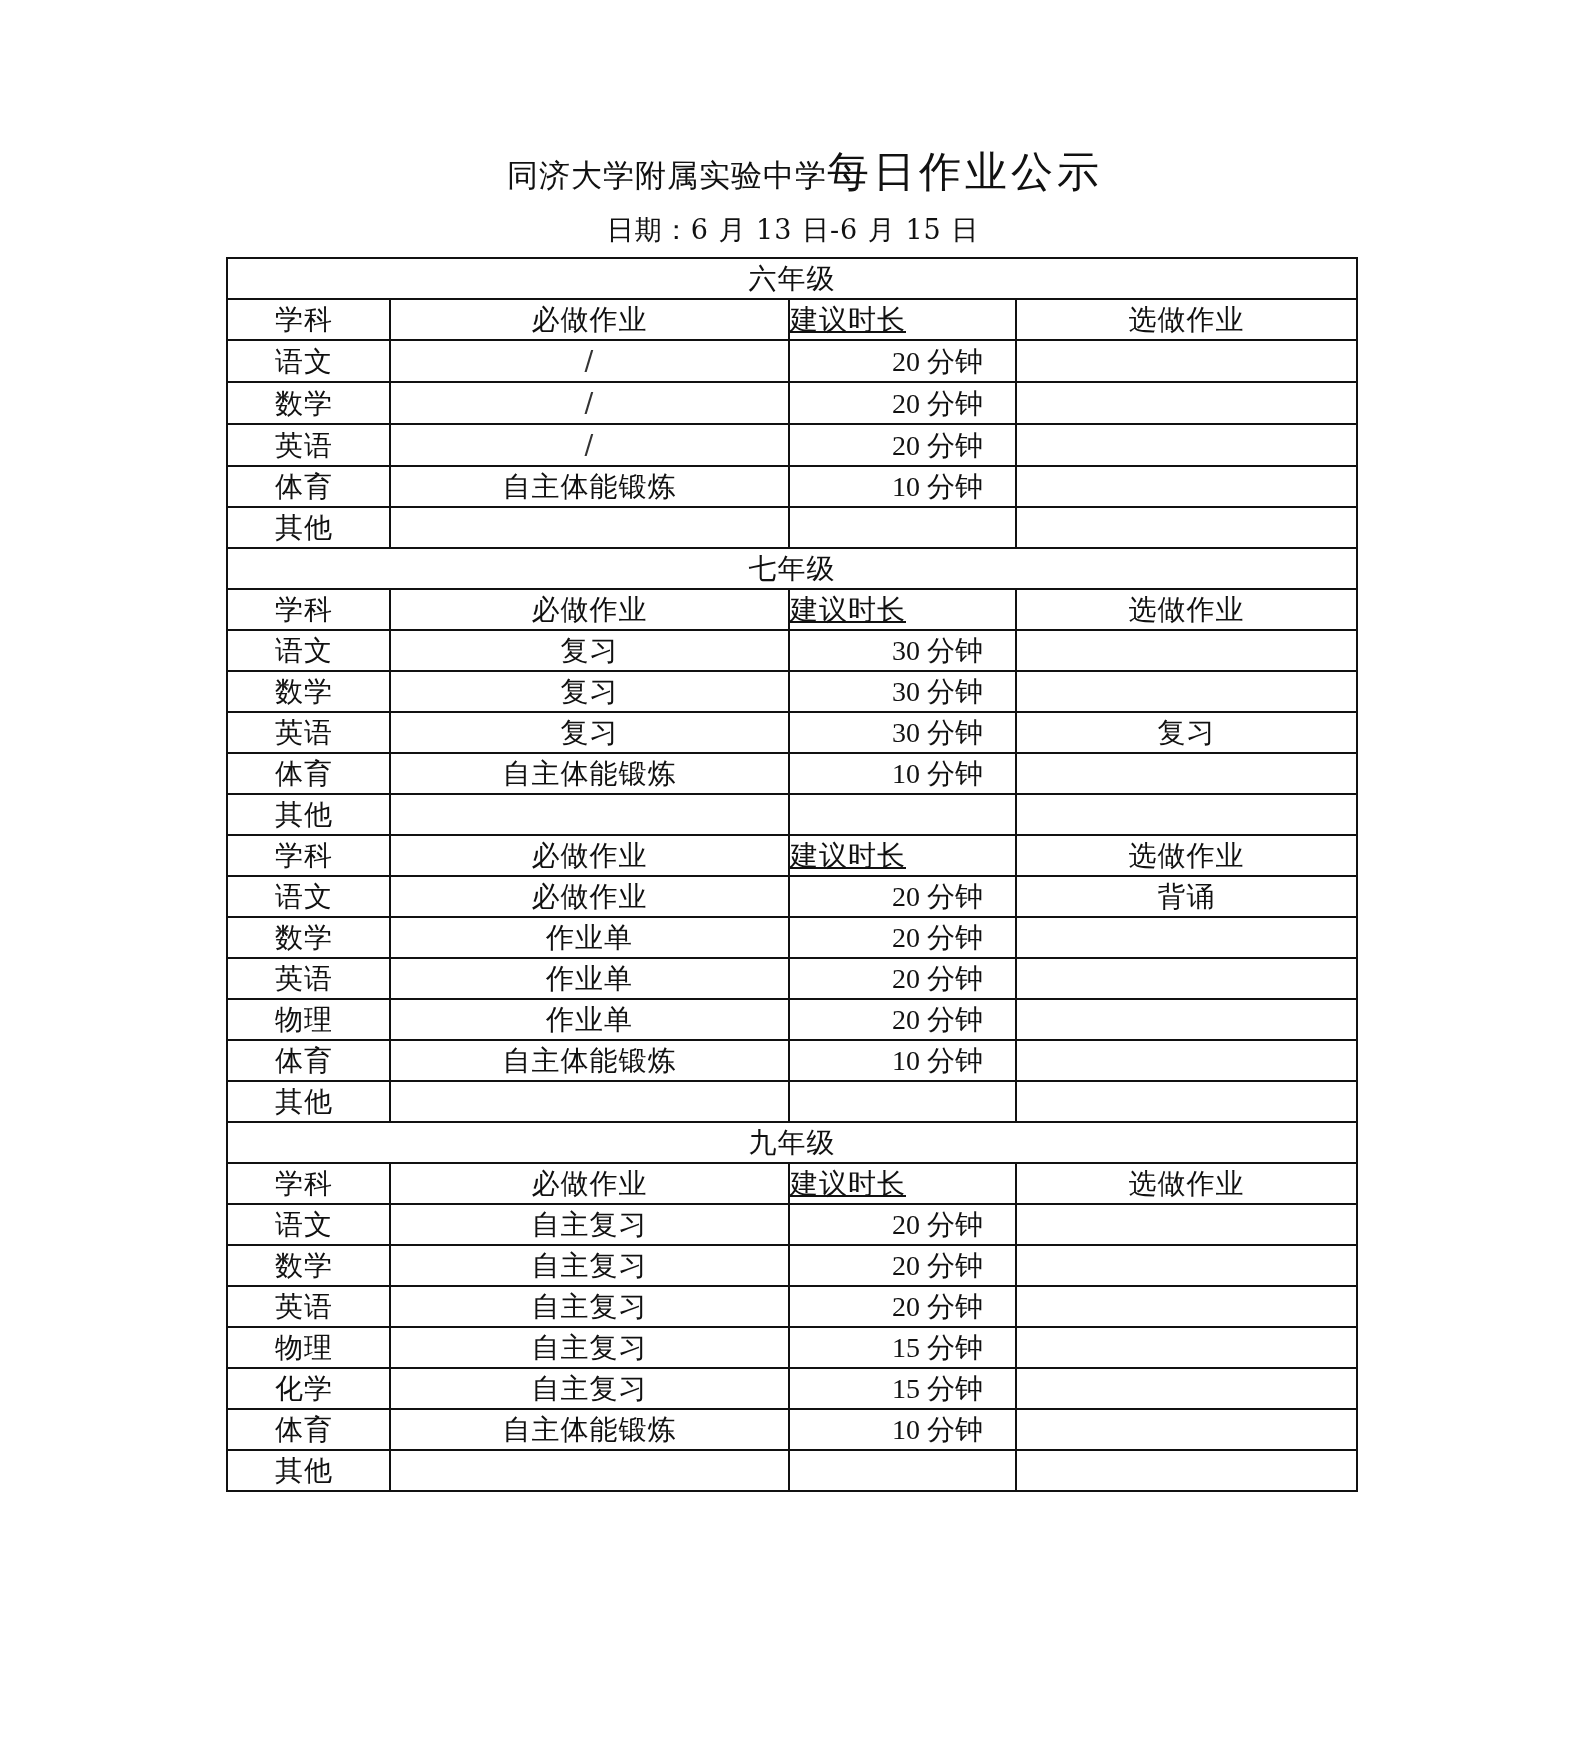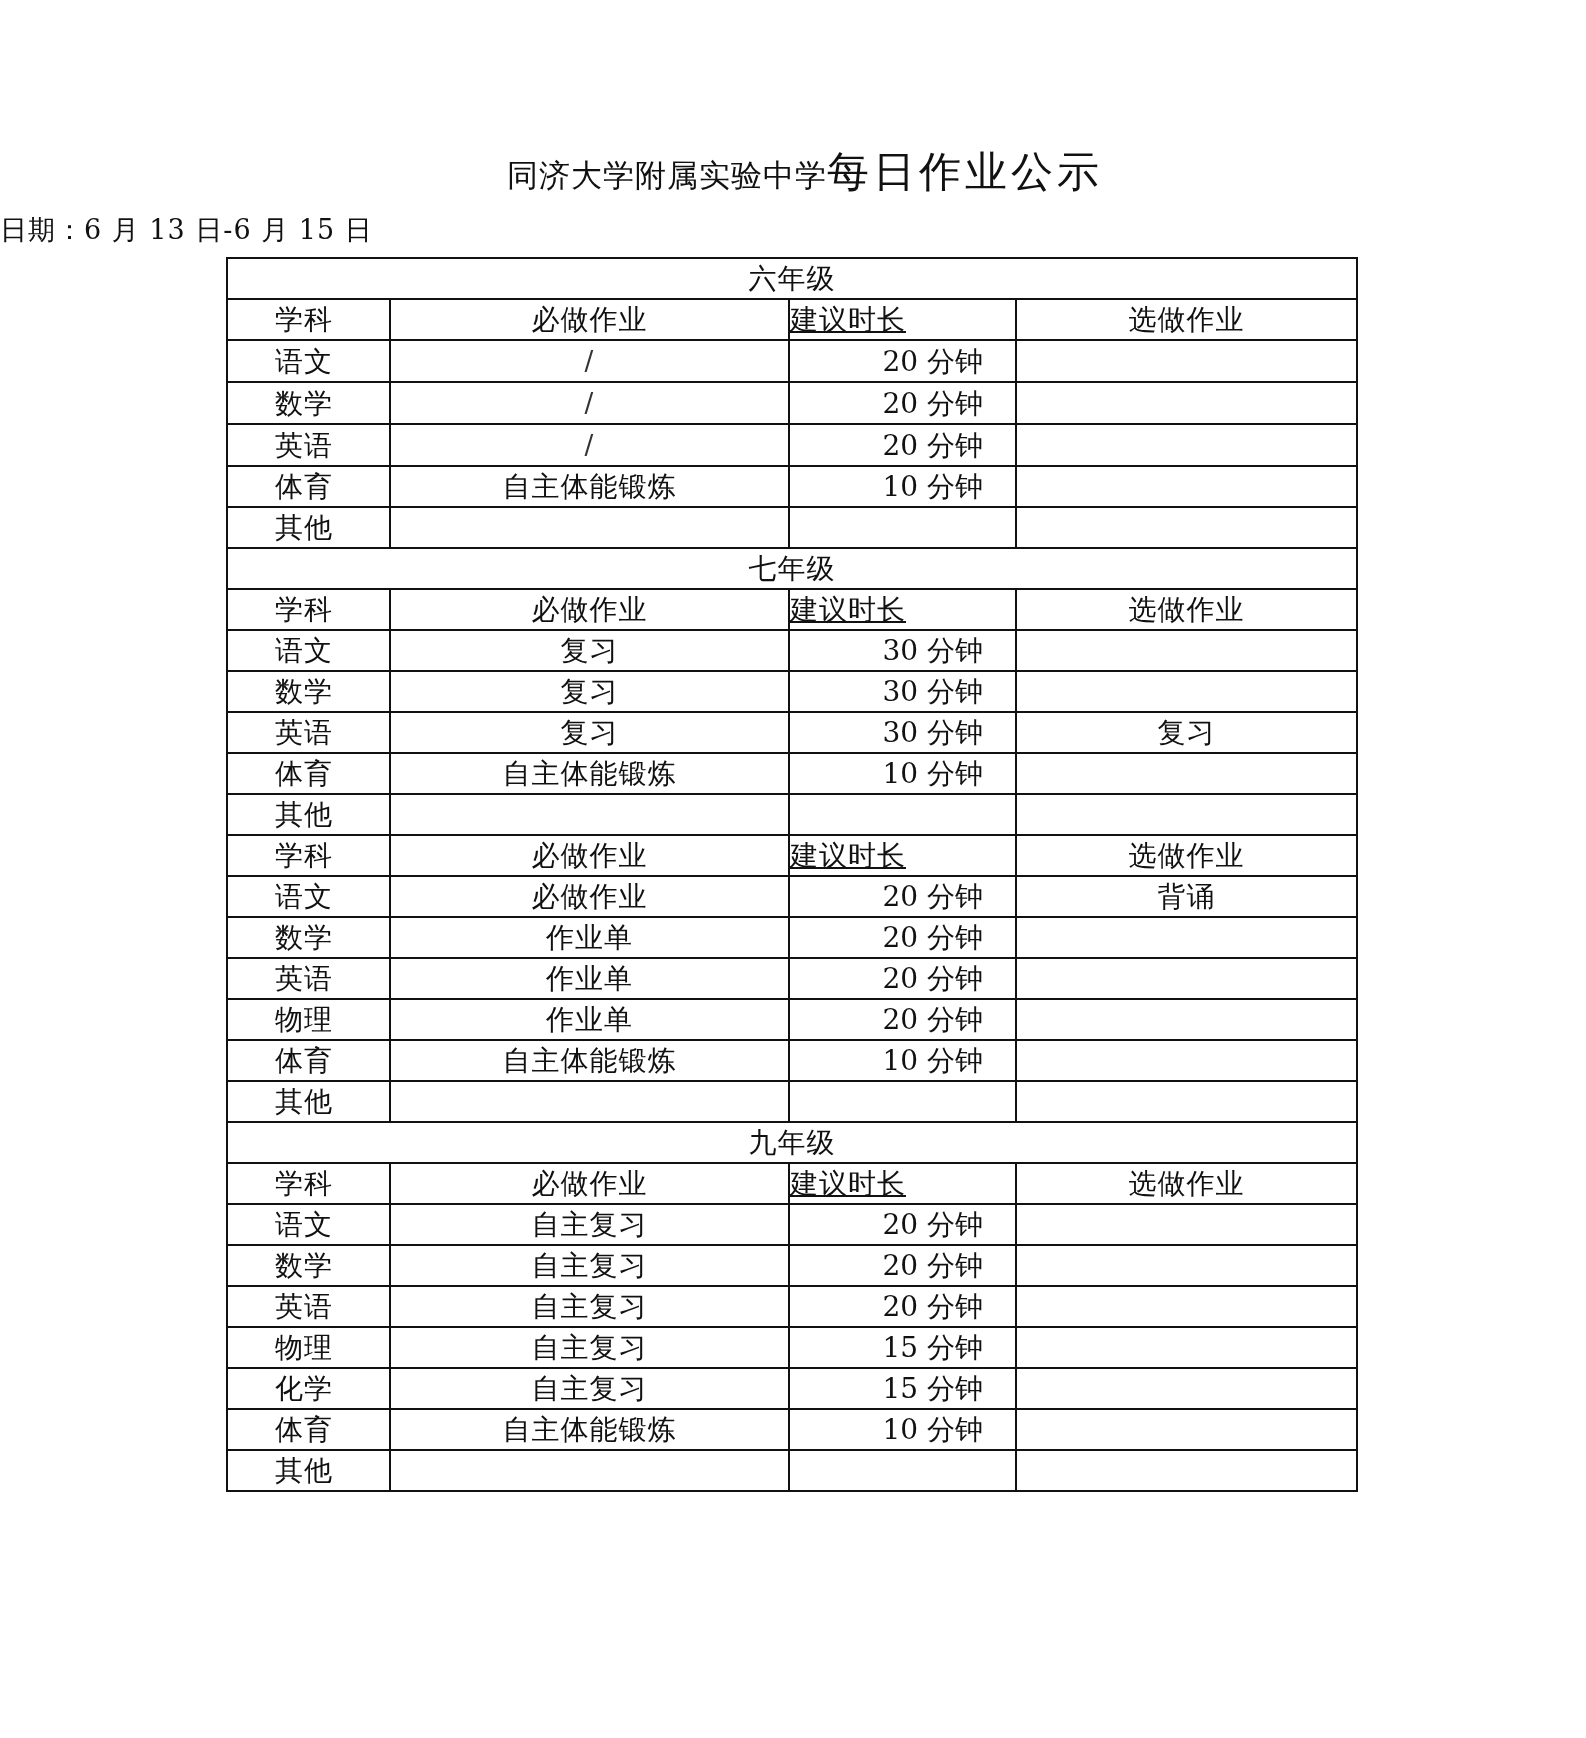--- a/index.html
+++ b/index.html
@@ -33,21 +33,21 @@
     }
     .title .t-large {
       font-size: 42px;
       letter-spacing: 4px;
     }
     .date-line {
       position: absolute;
       top: 212px;
       left: 0;
       width: 1586px;
-      text-align: left;
+      text-align: center;
       font-size: 27px;
       line-height: 36px;
       letter-spacing: 1px;
       white-space: nowrap;
     }
     table.homework {
       position: absolute;
       top: 257px;
       left: 226px;
       width: 1130px;
@@ -78,20 +78,21 @@
       letter-spacing: 1px;
     }
     td.center {
       text-align: center;
       letter-spacing: 1px;
       margin-left: 11px;
     }
     td.duration {
       text-align: right;
       padding-right: 32px !important;
+      font-family: Liberation Serif, serif;
     }
     td.duration-head {
       text-align: left;
       letter-spacing: 1px;
       text-decoration: underline;
     }
     .slash {
       display: inline-block;
       font-family: "DejaVu Sans", sans-serif;
       font-size: 26px;

